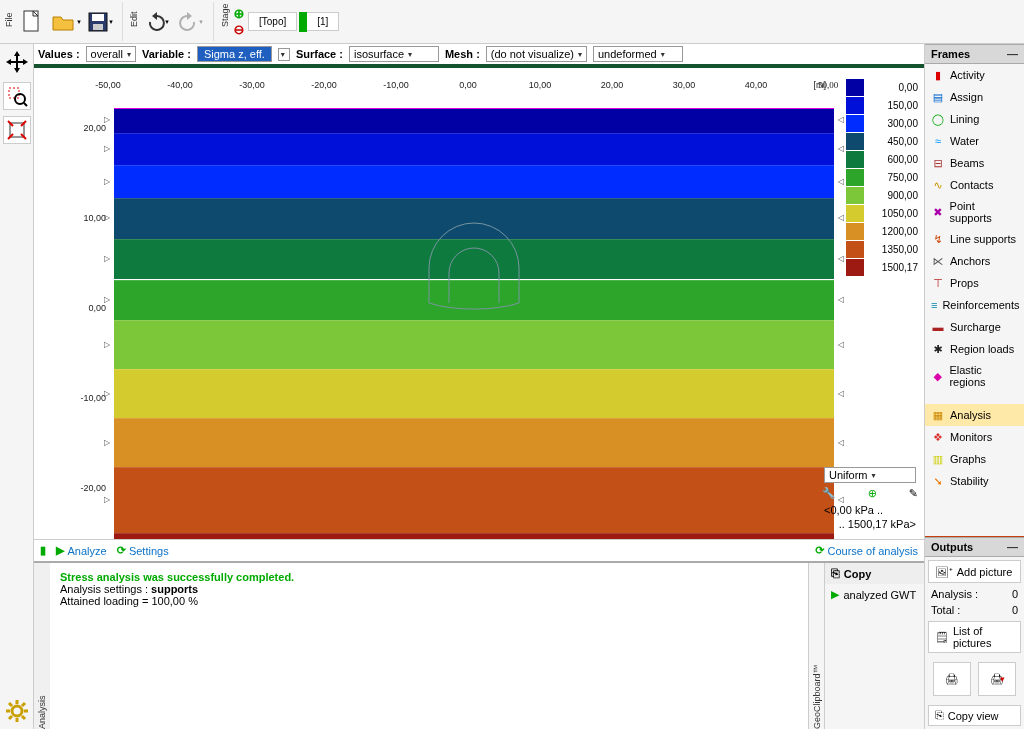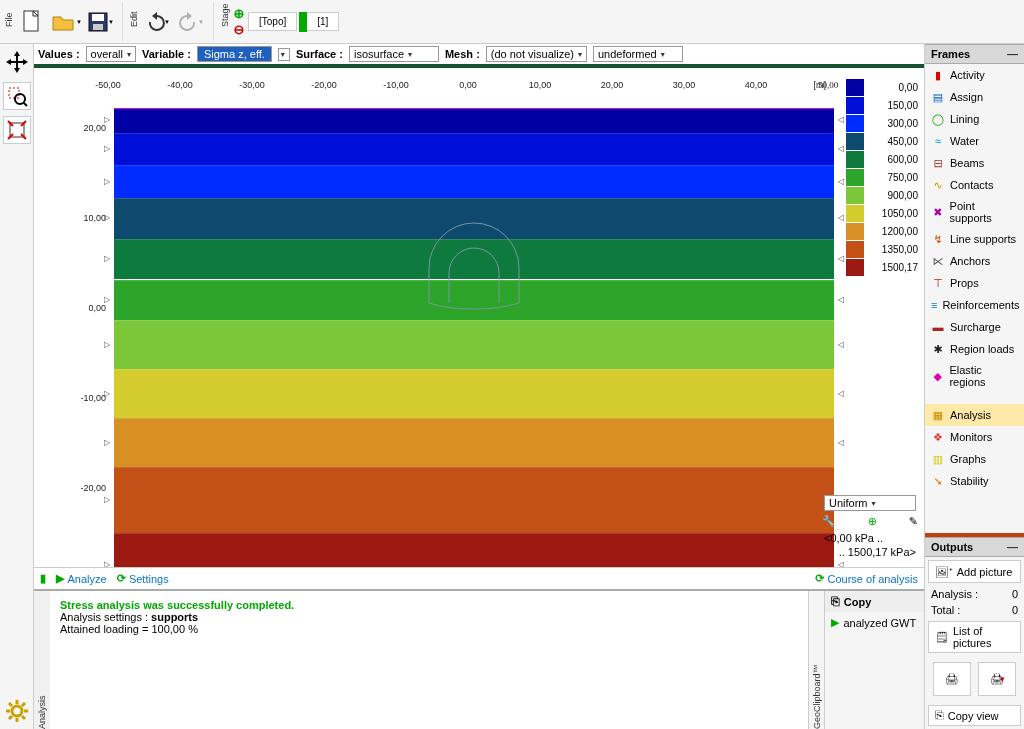--- a/index.html
+++ b/index.html
@@ -33,38 +33,38 @@
 .swatch { width: 18px; height: 17px; }
 .lval { font-size: 10px; width: 50px; text-align: right; }
 .controlsbox { position: absolute; bottom: 8px; right: 6px; width: 96px; font-size: 10px; }
 .cbrow { padding: 1px 2px; }
 
 .bottombar { height: 22px; border-top: 1px solid #ccc; background: #fff; display: flex; align-items: center; padding: 0 6px; gap: 10px; }
 .linkbtn { color: #0b72c9; display: inline-flex; align-items: center; gap: 3px; cursor: pointer; font-size: 11px; }
 .linkbtn .icn { color: #0a0; font-weight: bold; }
 .bbspacer { flex: 1; }
 
-.msgarea { height: 140px; border-top: 2px solid #aaa; display: flex; }
+.msgarea { height: 168px; border-top: 2px solid #aaa; display: flex; }
 .msgside { width: 16px; background: #f0f0f0; display: flex; align-items: flex-end; justify-content: center; }
 .msgbody { flex: 1; background: #fff; padding: 8px 10px; font-size: 11px; }
 .msgbody .ok { color: #0a0; font-weight: bold; }
 .copycol { width: 100px; border-left: 1px solid #ccc; background: #f5f5f5; display: flex; flex-direction: column; }
 .copycol .hdr { background: #eee; padding: 4px 6px; display: flex; align-items: center; gap: 4px; font-weight: bold; }
 .copycol .item { padding: 4px 6px; display: flex; align-items: center; gap: 4px; font-size: 10px; }
 
 .rightpanel { width: 100px; background: #f5f5f5; border-left: 1px solid #ccc; display: flex; flex-direction: column; }
 .panelhdr { background: #d8d8d8; padding: 3px 6px; font-weight: bold; display: flex; justify-content: space-between; align-items: center; border-top: 1px solid #aaa; border-bottom: 1px solid #aaa; }
 .panelhdr .min { cursor: pointer; font-weight: bold; color: #333; }
 .framelist { flex: 1; overflow: auto; }
 .frameitem { padding: 4px 6px; display: flex; align-items: center; gap: 5px; cursor: pointer; font-size: 11px; }
 .frameitem.active { background: #ffe9a8; }
 .ficon { width: 14px; height: 14px; display: inline-flex; align-items: center; justify-content: center; font-size: 11px; }
 .divider { height: 6px; }
 
-.outputs { border-top: 4px solid #c2410c; margin-top: 8px; }
+.outputs { border-top: 1px solid #c2410c; margin-top: 8px; }
 .outitem { padding: 3px 6px; display: flex; align-items: center; gap: 4px; font-size: 11px; }
 .outrow { padding: 2px 6px; display: flex; justify-content: space-between; font-size: 11px; }
 .printrow { display: flex; justify-content: space-around; padding: 6px 4px; }
 .pbtn { width: 38px; height: 34px; border: 1px solid #ccc; background: #fff; display: flex; align-items: center; justify-content: center; cursor: pointer; }
 
 .tick { position: absolute; font-size: 9px; color: #222; }
 .tri { font-size: 8px; color: #555; position: absolute; }
 svg { overflow: visible; }
 </style>
 </head>

